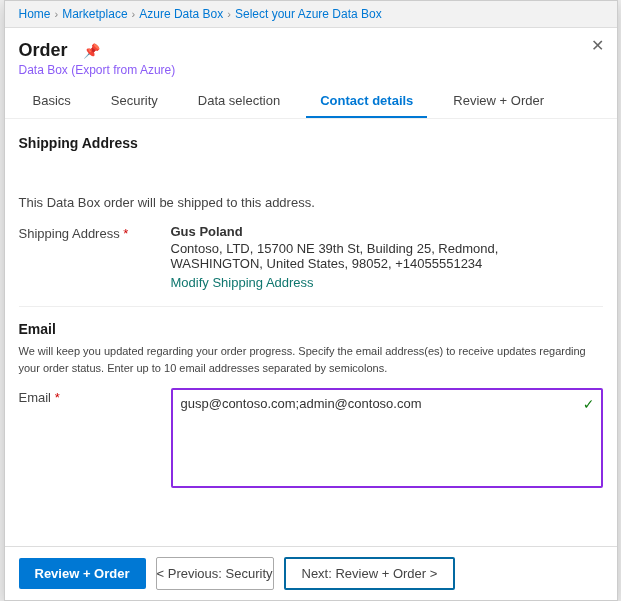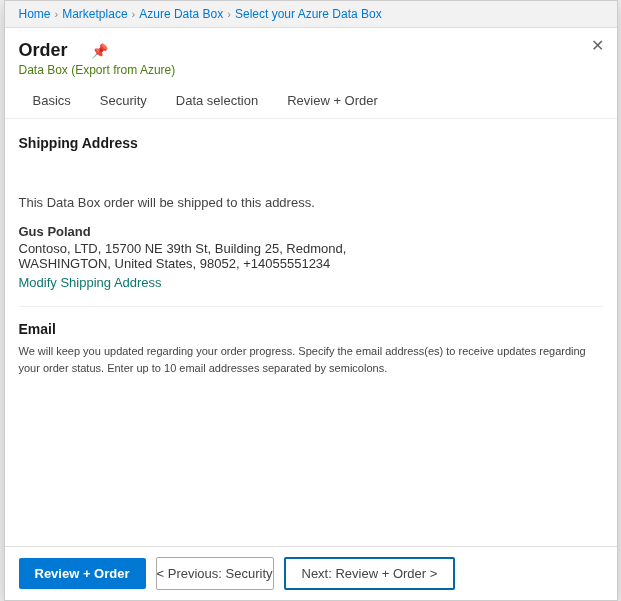--- a/index.html
+++ b/index.html
@@ -43,21 +43,21 @@
       font-size: 11px;
     }
     .modal-header {
       padding: 12px 14px 0 14px;
       border-bottom: 1px solid #eee;
       position: relative;
     }
     .modal-title-row {
       display: flex;
       align-items: center;
-      gap: 24px;
+      gap: 16px;
       margin-bottom: 2px;
     }
     .modal-title {
       font-size: 18px;
       font-weight: 600;
       color: #1a1a1a;
     }
     .pin-icon {
       font-size: 14px;
       color: #666;
@@ -69,26 +69,26 @@
       top: 10px;
       font-size: 16px;
       cursor: pointer;
       color: #666;
       background: none;
       border: none;
       line-height: 1;
     }
     .modal-subtitle {
       font-size: 12px;
-      color: #4d7c0f;
+      color: #8b5cf6;
       margin-bottom: 8px;
     }
     .tabs {
       display: flex;
-      gap: 1px;
+      gap: 12px;
       margin-top: 6px;
     }
     .tab {
       padding: 8px 14px;
       font-size: 13px;
       color: #444;
       cursor: pointer;
       border-bottom: 2px solid transparent;
       white-space: nowrap;
     }
@@ -237,43 +237,58 @@
       <span class="modal-title">Order</span>
       <span class="pin-icon">📌</span>
     </div>
     <div class="modal-subtitle">Data Box (Export from Azure)</div>
     <button class="close-btn">✕</button>
 
     <div class="tabs">
       <div class="tab">Basics</div>
       <div class="tab">Security</div>
       <div class="tab">Data selection</div>
+      <div class="tab active">Contact details</div>
       <div class="tab">Review + Order</div>
     </div>
   </div>
 
   <div class="modal-body">
 
     <div class="section-title">Shipping Address</div>
     <div class="section-desc">This Data Box order will be shipped to this address.</div>
 
     <div class="field-row">
+      <div class="field-label">
+        <span>Shipping Address</span>
+        <span class="required"> *</span>
+      </div>
       <div class="address-block">
         <div class="address-name">Gus Poland</div>
         <div>Contoso, LTD, 15700 NE 39th St, Building 25, Redmond,</div>
         <div>WASHINGTON, United States, 98052, +14055551234</div>
         <a class="address-link">Modify Shipping Address</a>
       </div>
     </div>
 
     <hr class="divider">
 
     <div class="section-title">Email</div>
     <div class="email-section-desc">We will keep you updated regarding your order progress. Specify the email address(es) to receive updates regarding your order status. Enter up to 10 email addresses separated by semicolons.</div>
 
+    <div class="field-row">
+      <div class="field-label">
+        <span>Email</span>
+        <span class="required"> *</span>
+      </div>
+      <div class="email-input-wrap">
+        <textarea class="email-textarea" style="">gusp@contoso.com;admin@contoso.com</textarea>
+        <span class="check-icon">✓</span>
+      </div>
+    </div>
 
   </div>
 
   <div class="modal-footer">
     <button class="btn-primary">Review + Order</button>
     <button class="btn-secondary">&lt; Previous: Security</button>
     <button class="btn-next">Next: Review + Order &gt;</button>
   </div>
 
 </div>

